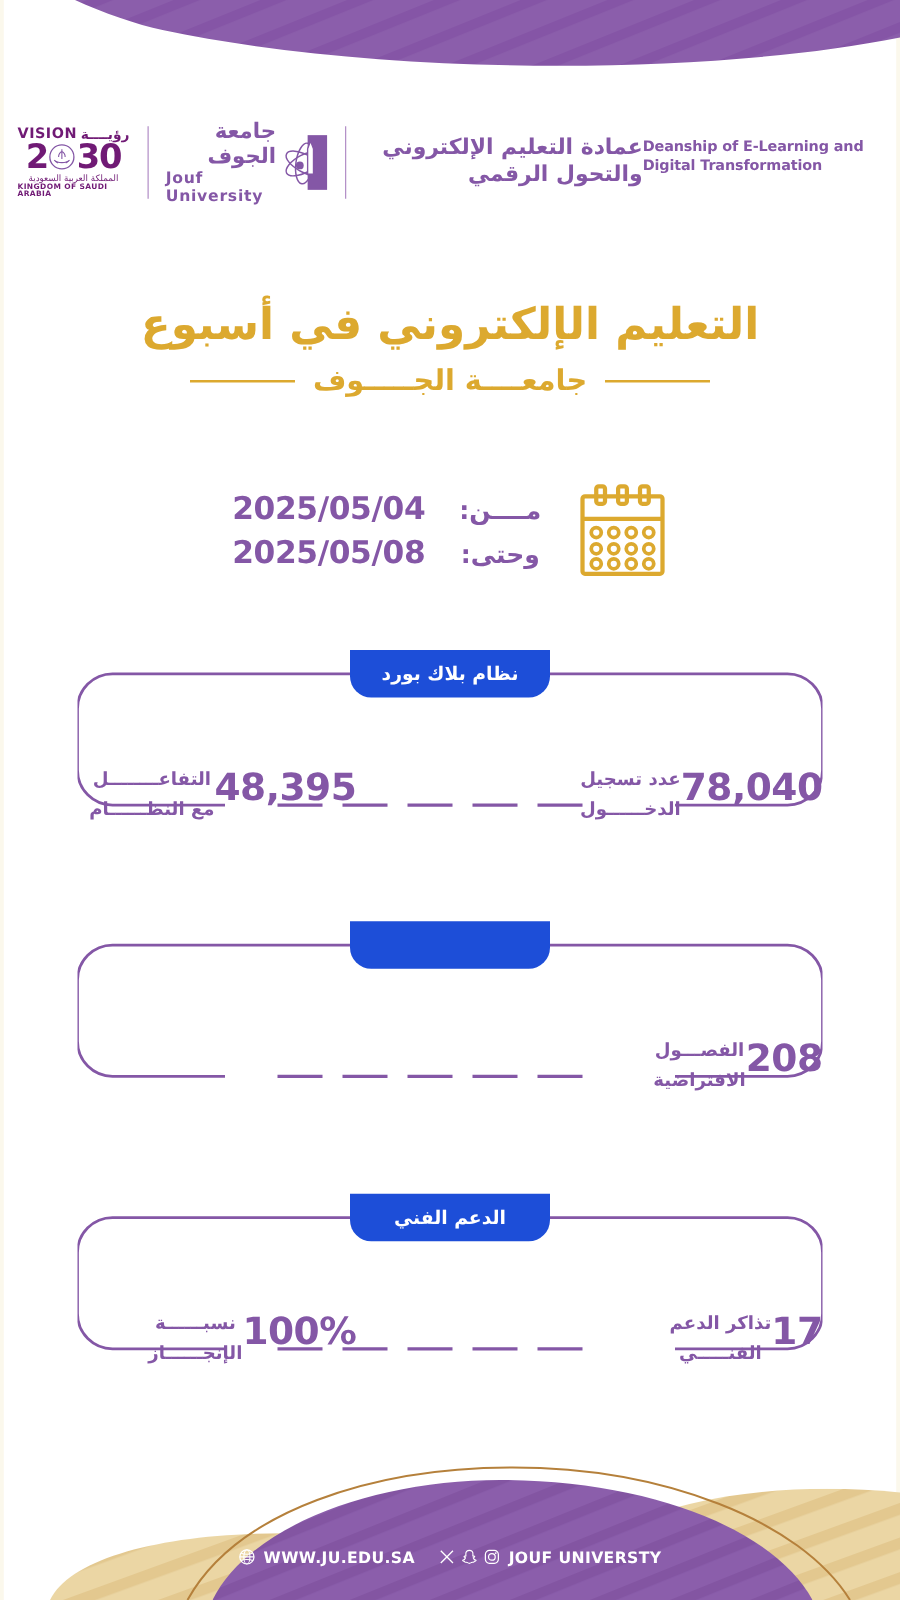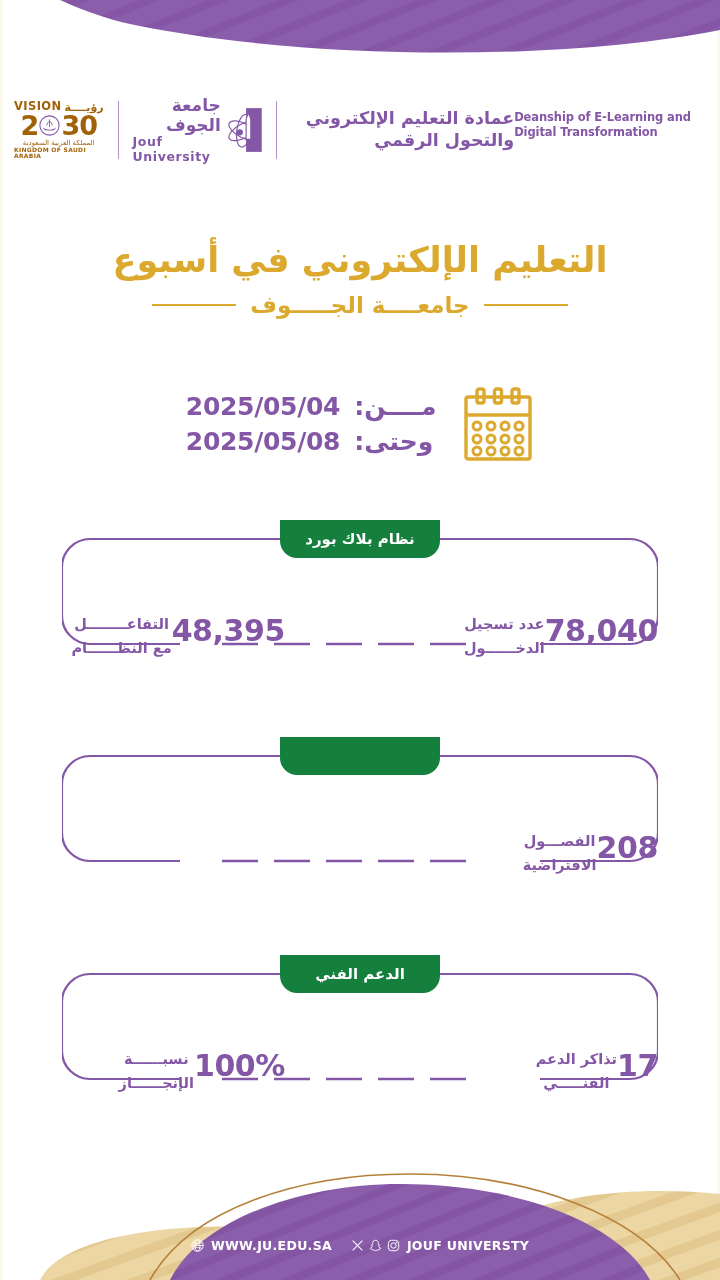--- a/index.html
+++ b/index.html
@@ -69,21 +69,21 @@
     background: #9b6cb5;
     opacity: .75;
     flex: 0 0 auto;
   }
 
   
   .vision-logo {
     display: flex;
     flex-direction: column;
     align-items: center;
-    color: #a16207;
+    color: #701a75;
     line-height: 1;
   }
   .vision-top {
     display: flex;
     align-items: flex-end;
     gap: 3px;
     font-size: 11.5px;
     letter-spacing: .4px;
     font-weight: 700;
   }
@@ -206,25 +206,25 @@
     direction: rtl;
   }
   .date-row {
     display: flex;
     align-items: baseline;
     gap: 14px;
     direction: rtl;
   }
   .date-label {
     color: #8457a6;
-    font-size: 25px;
+    font-size: 20px;
     font-weight: 800;
     direction: rtl;
     min-width: 92px;
-    text-align: left;
+    text-align: center;
   }
   .date-value {
     color: #8457a6;
     font-size: 25px;
     font-weight: 800;
     direction: ltr;
     letter-spacing: -.3px;
   }
 
   
@@ -244,21 +244,21 @@
     pointer-events: none;
   }
 
   .card-badge {
     position: absolute;
     top: 0;
     left: 50%;
     transform: translateX(-50%);
     width: 160px;
     height: 38px;
-    background: #15803d;
+    background: #1d4ed8;
     border-radius: 0 0 17px 17px;
     display: flex;
     align-items: center;
     justify-content: center;
     color: #ffffff;
     font-size: 15px;
     font-weight: 700;
     direction: rtl;
     z-index: 3;
   }

